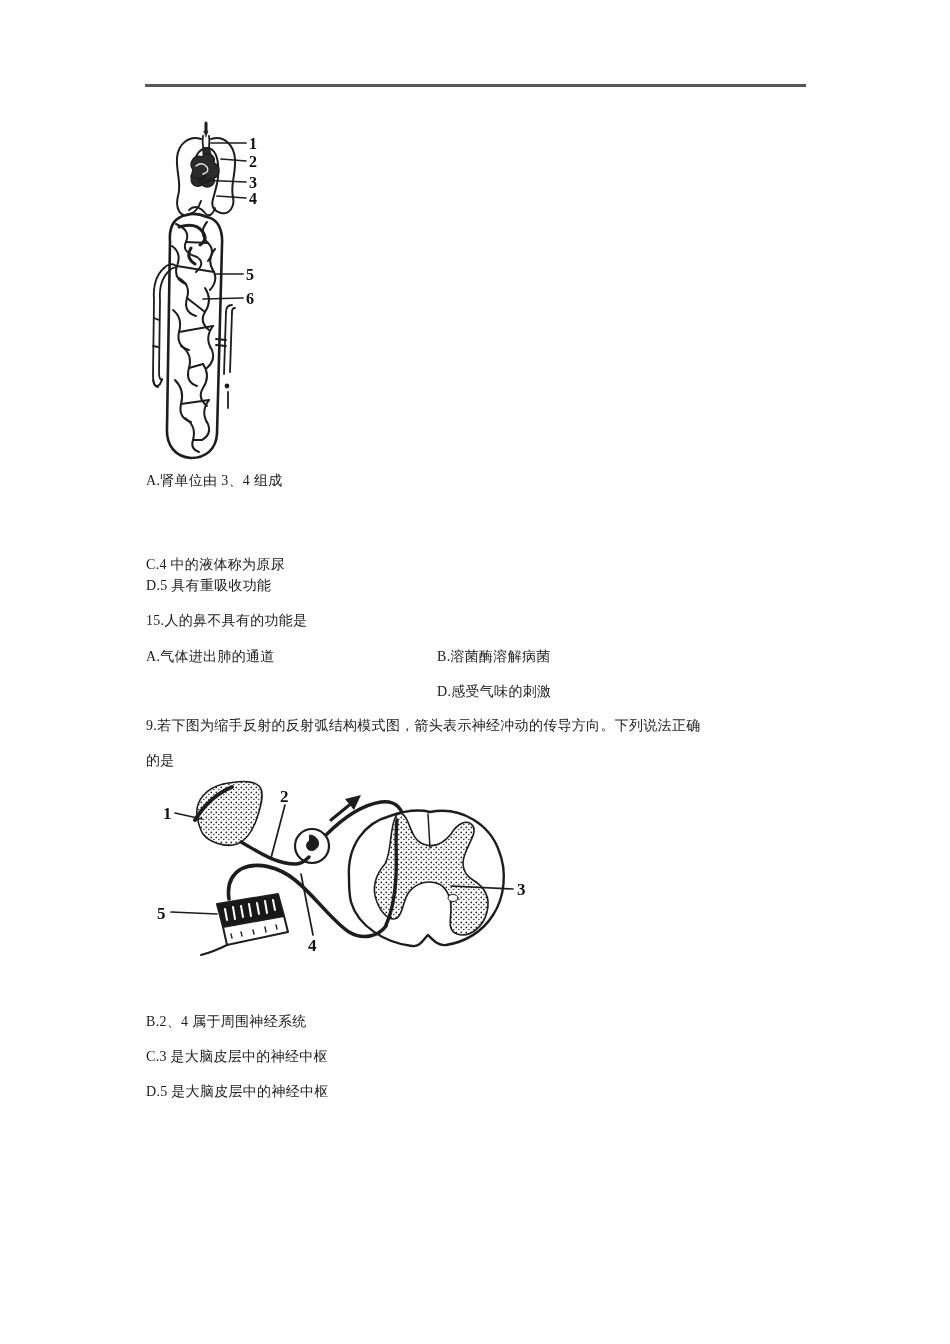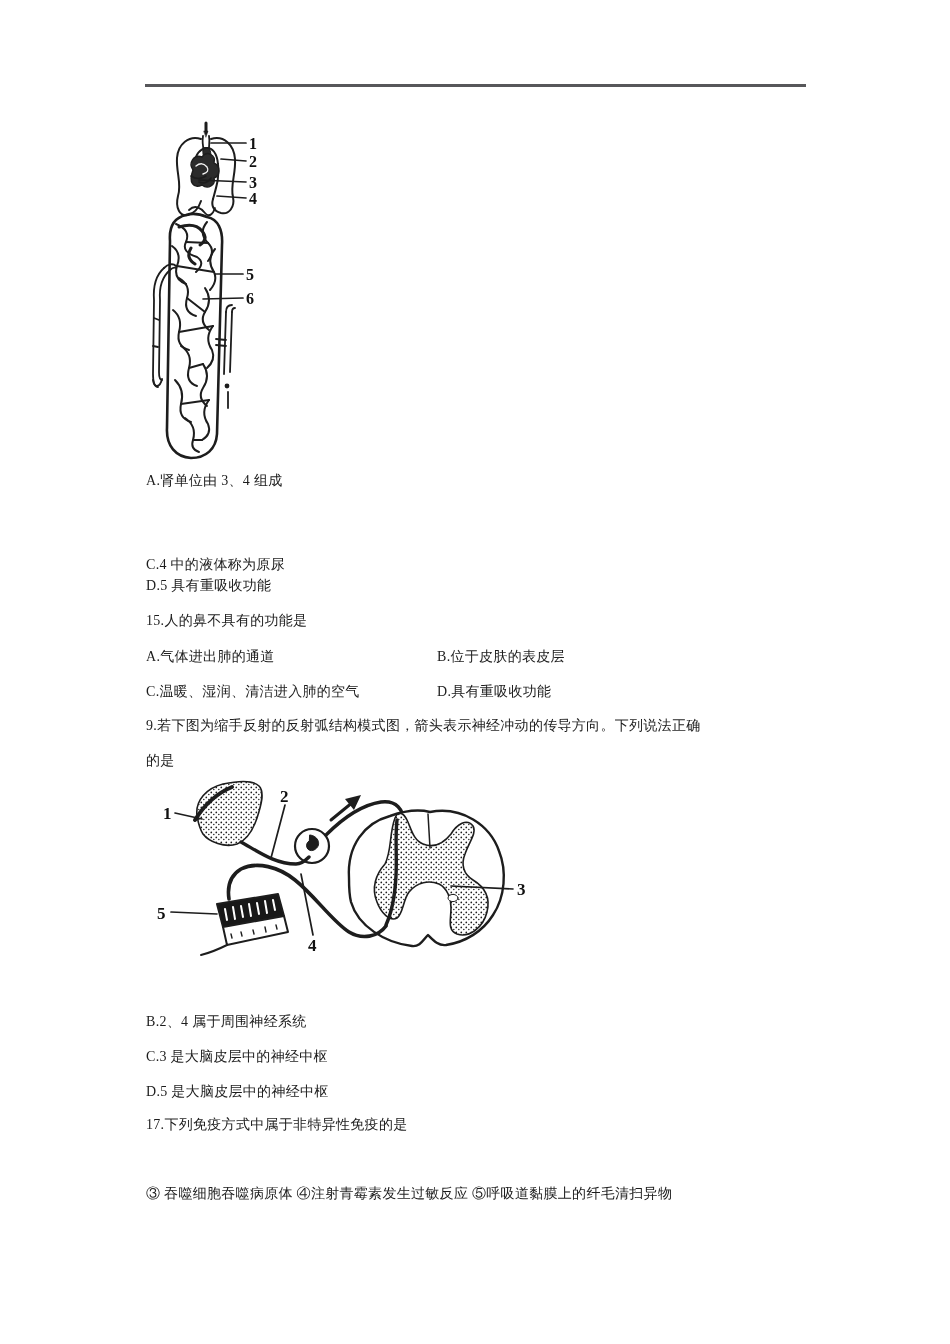--- a/index.html
+++ b/index.html
@@ -117,23 +117,22 @@
       <text x="101" y="186">6</text>
     </g>
   </svg>
 
   <div class="tline" style="top:470px">A.肾单位由 3、4 组成</div>
   <div class="tline" style="top:554px">C.4 中的液体称为原尿</div>
   <div class="tline" style="top:575px">D.5 具有重吸收功能</div>
 
   <div class="tline" style="top:610px">15.人的鼻不具有的功能是</div>
   <div class="tline" style="top:646px">A.气体进出肺的通道</div>
-  <div class="tline col2" style="top:646px">B.位于皮肤的表皮层</div>
-  <div class="tline" style="top:681px">C.温暖、湿润、清洁进入肺的空气</div>
-  <div class="tline col2" style="top:681px">D.具有重吸收功能</div>
+  <div class="tline col2" style="top:646px">B.溶菌酶溶解病菌</div>
+  <div class="tline col2" style="top:681px">D.感受气味的刺激</div>
 
   <div class="tline" style="top:715px">9.若下图为缩手反射的反射弧结构模式图，箭头表示神经冲动的传导方向。下列说法正确</div>
   <div class="tline" style="top:750px">的是</div>
 
   <svg class="fig" style="left:145px;top:776px" width="420" height="192" viewBox="0 0 420 192">
     <defs>
       <pattern id="stip" width="5" height="5" patternUnits="userSpaceOnUse">
         <circle cx="1.3" cy="1.4" r="0.85" fill="#1d1d1d"></circle>
         <circle cx="3.8" cy="3.6" r="0.75" fill="#1d1d1d"></circle>
       </pattern>
@@ -193,16 +192,14 @@
       <text x="372" y="119">3</text>
       <text x="163" y="175">4</text>
       <text x="12" y="143">5</text>
     </g>
   </svg>
 
   <div class="tline" style="top:1011px">B.2、4 属于周围神经系统</div>
   <div class="tline" style="top:1046px">C.3 是大脑皮层中的神经中枢</div>
   <div class="tline" style="top:1081px">D.5 是大脑皮层中的神经中枢</div>
 
-  <div class="tline" style="top:1114px">17.下列免疫方式中属于非特异性免疫的是</div>
-  <div class="tline" style="top:1183px">③ 吞噬细胞吞噬病原体 ④注射青霉素发生过敏反应 ⑤呼吸道黏膜上的纤毛清扫异物</div>
 
 </div>
 
 </body></html>

